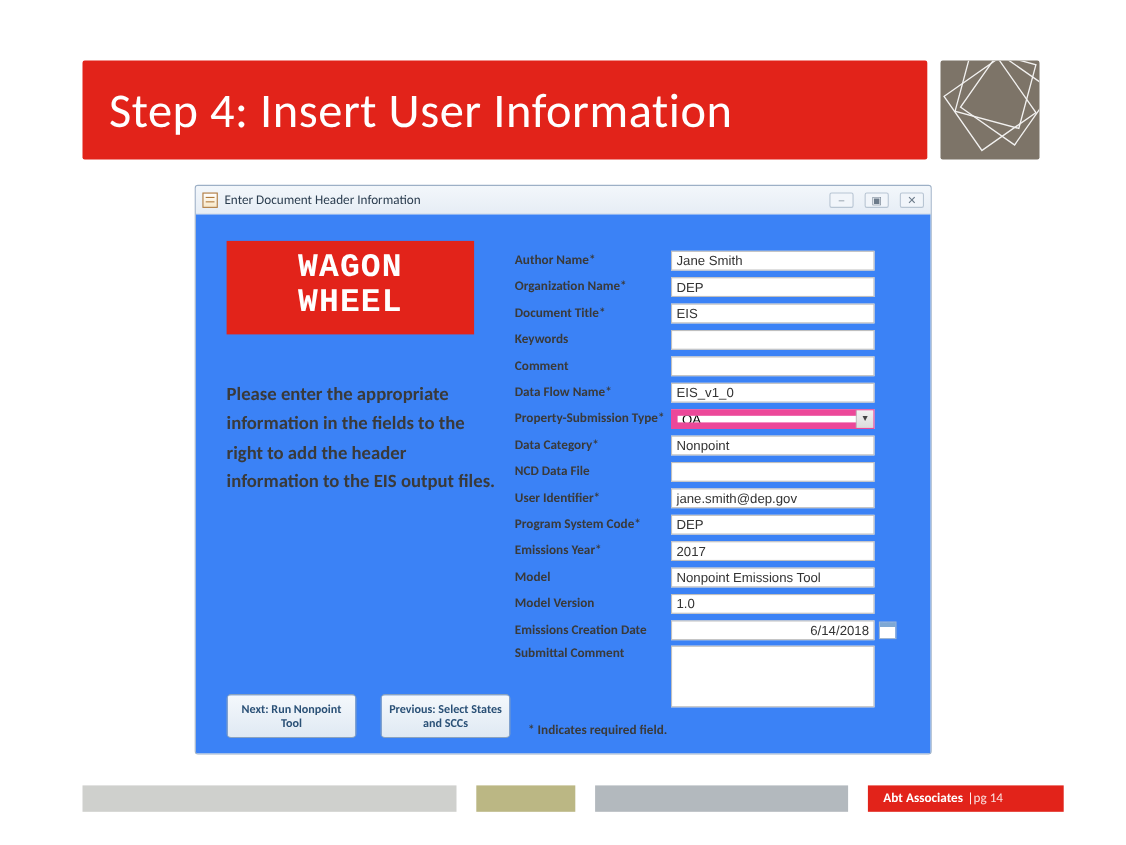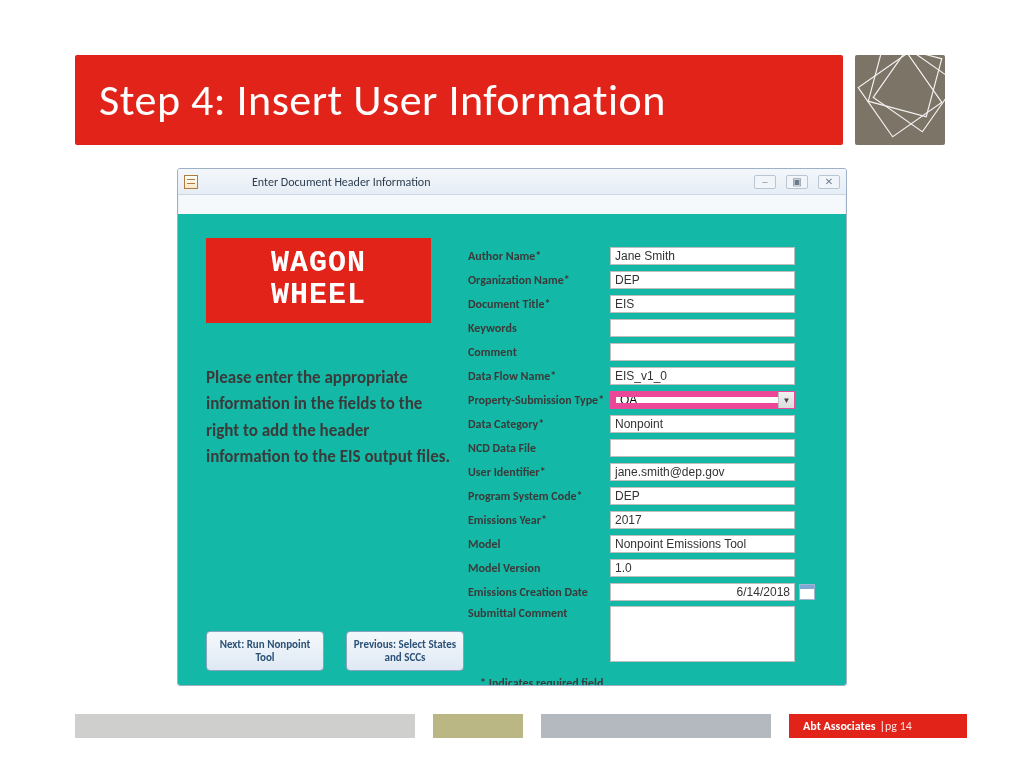--- a/index.html
+++ b/index.html
@@ -58,21 +58,20 @@
   }
   .win-titlebar {
     height: 26px;
     background: linear-gradient(#f3f7fb,#e6edf5);
     border-bottom: 1px solid #cdd8e4;
     display: flex;
     align-items: center;
     padding: 0 6px;
     font-size: 12px;
     color: #2c3e50;
-    gap: 48px;
   }
   .win-titlebar .win-icon {
     width: 14px; height: 14px;
     border: 1px solid #b17b3d;
     background: linear-gradient(#fff,#f8e8c8);
     margin-right: 6px;
     position: relative;
   }
   .win-titlebar .win-icon::before,
   .win-titlebar .win-icon::after {
@@ -84,23 +83,22 @@
   }
   .win-titlebar .win-icon::before { top:3px; }
   .win-titlebar .win-icon::after  { top:7px; }
   .win-title { flex: 1; }
   .win-controls { display:flex; gap:10px; align-items:center; color:#6c7b8a; }
   .wc { width:22px; height:14px; border:1px solid #b8c5d3; border-radius:2px; display:flex; align-items:center; justify-content:center; font-size:10px; line-height:1; background:#f1f5fa; }
 
   .win-body {
     display: flex;
     height: calc(100% - 26px);
-    background: #14b8a6;
+    background: #3b82f6;
     padding: 8px 10px 10px 10px;
-    margin-top: 19px;
   }
   .left-pane {
     width: 280px;
     padding: 8px 8px 8px 18px;
     display:flex;
     flex-direction:column;
   }
   .logo-block {
     background: #e2231a;
     color:#fff;

